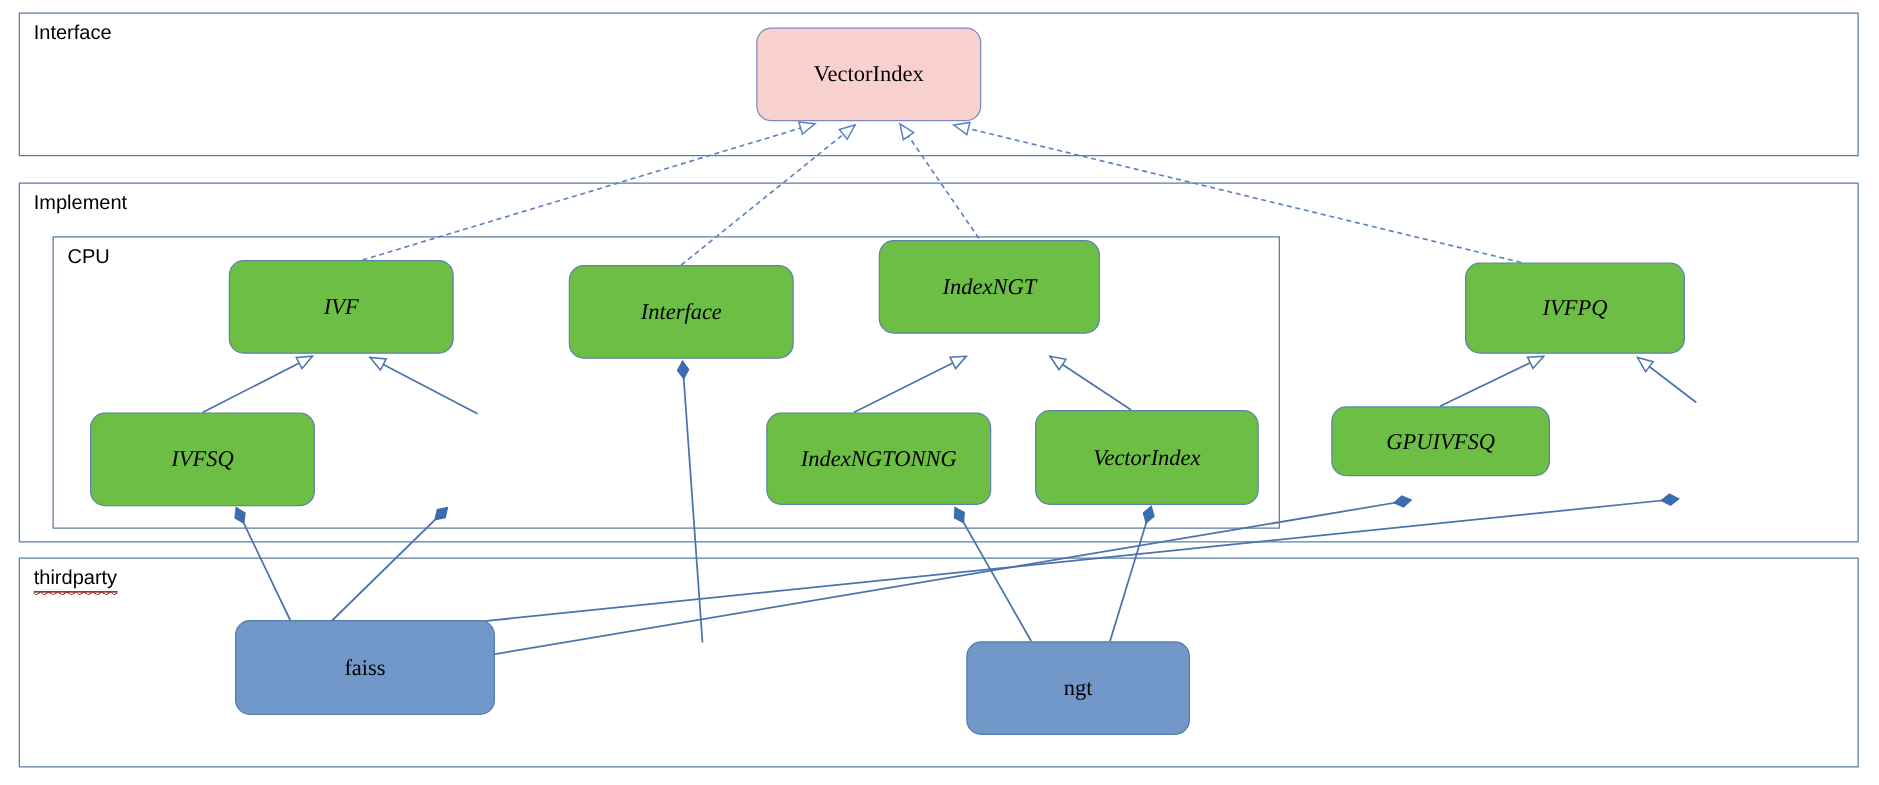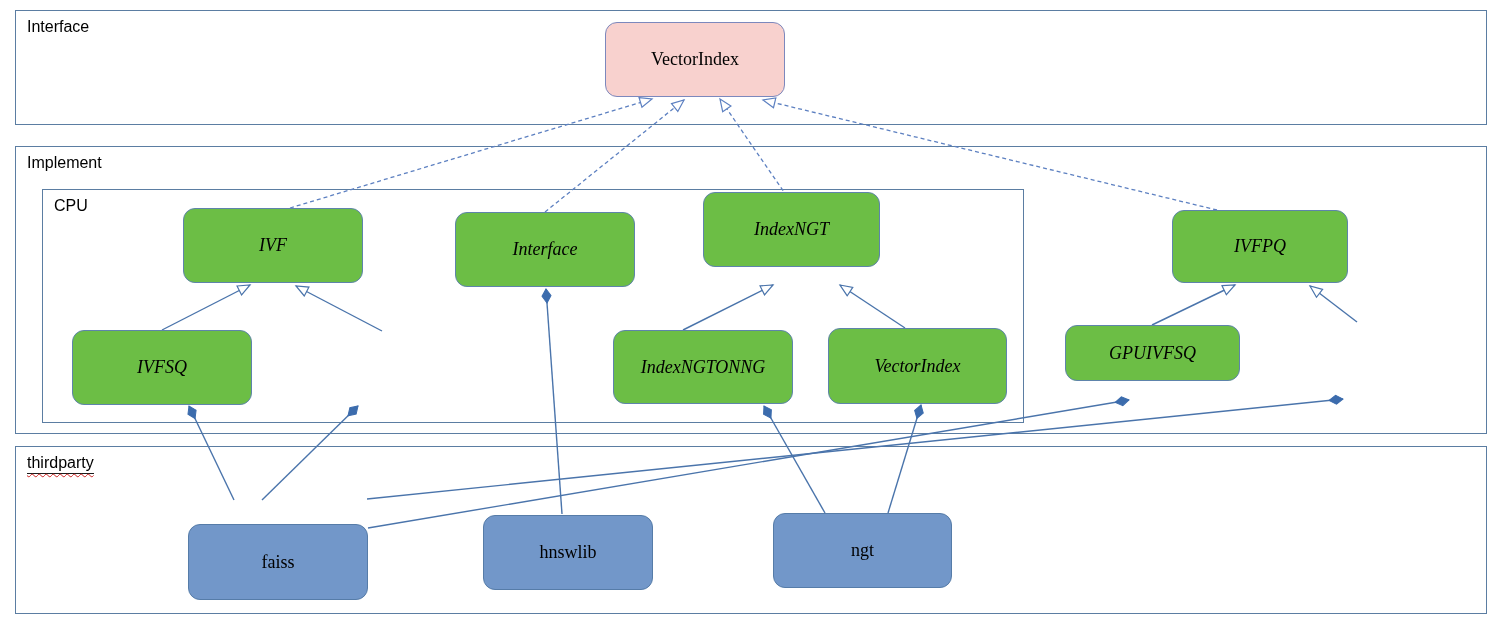--- a/index.html
+++ b/index.html
@@ -136,25 +136,22 @@
 
   <div class="node green" style="left:828px;top:328px;width:179px;height:76px">
     <span>VectorIndex</span>
   </div>
 
   <div class="node green" style="left:1065px;top:325px;width:175px;height:56px">
     <span>GPUIVFSQ</span>
   </div>
 
 
-  <div class="node blue" style="left:188px;top:524px;width:180px;height:76px">
+  <div class="node blue" style="left:188px;top:496px;width:208px;height:76px">
     <span>faiss</span>
   </div>
 
-  <div class="node blue" style="left:483px;top:515px;width:170px;height:75px">
-    <span>hnswlib</span>
-  </div>
 
   <div class="node blue" style="left:773px;top:513px;width:179px;height:75px">
     <span>ngt</span>
   </div>
 
 </div>
 
 </body></html>

